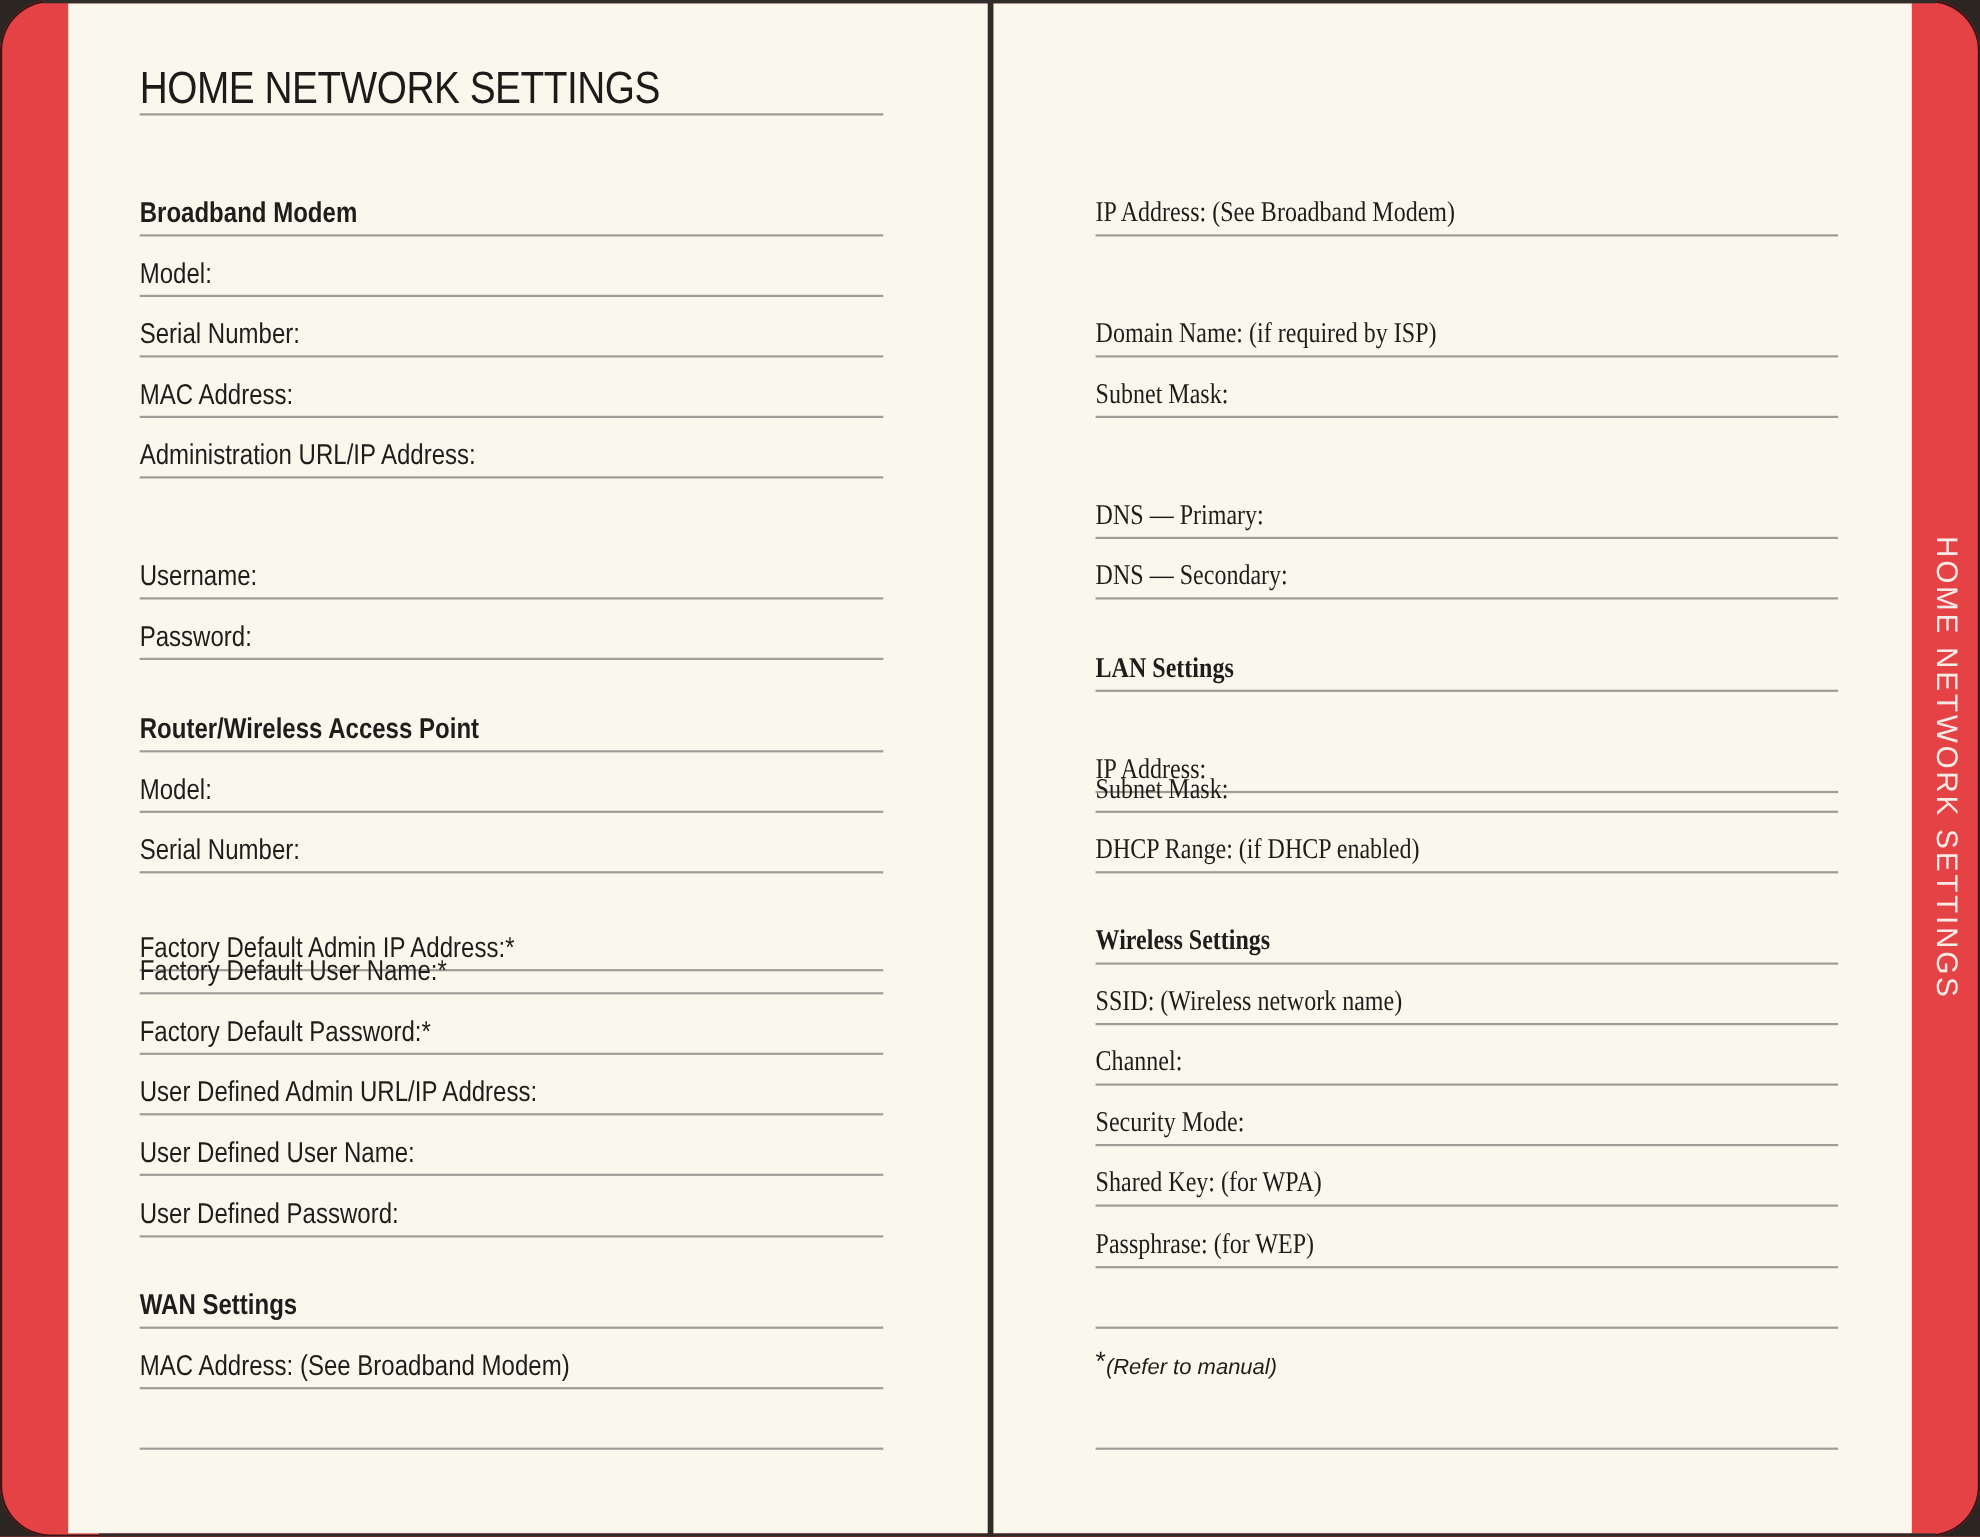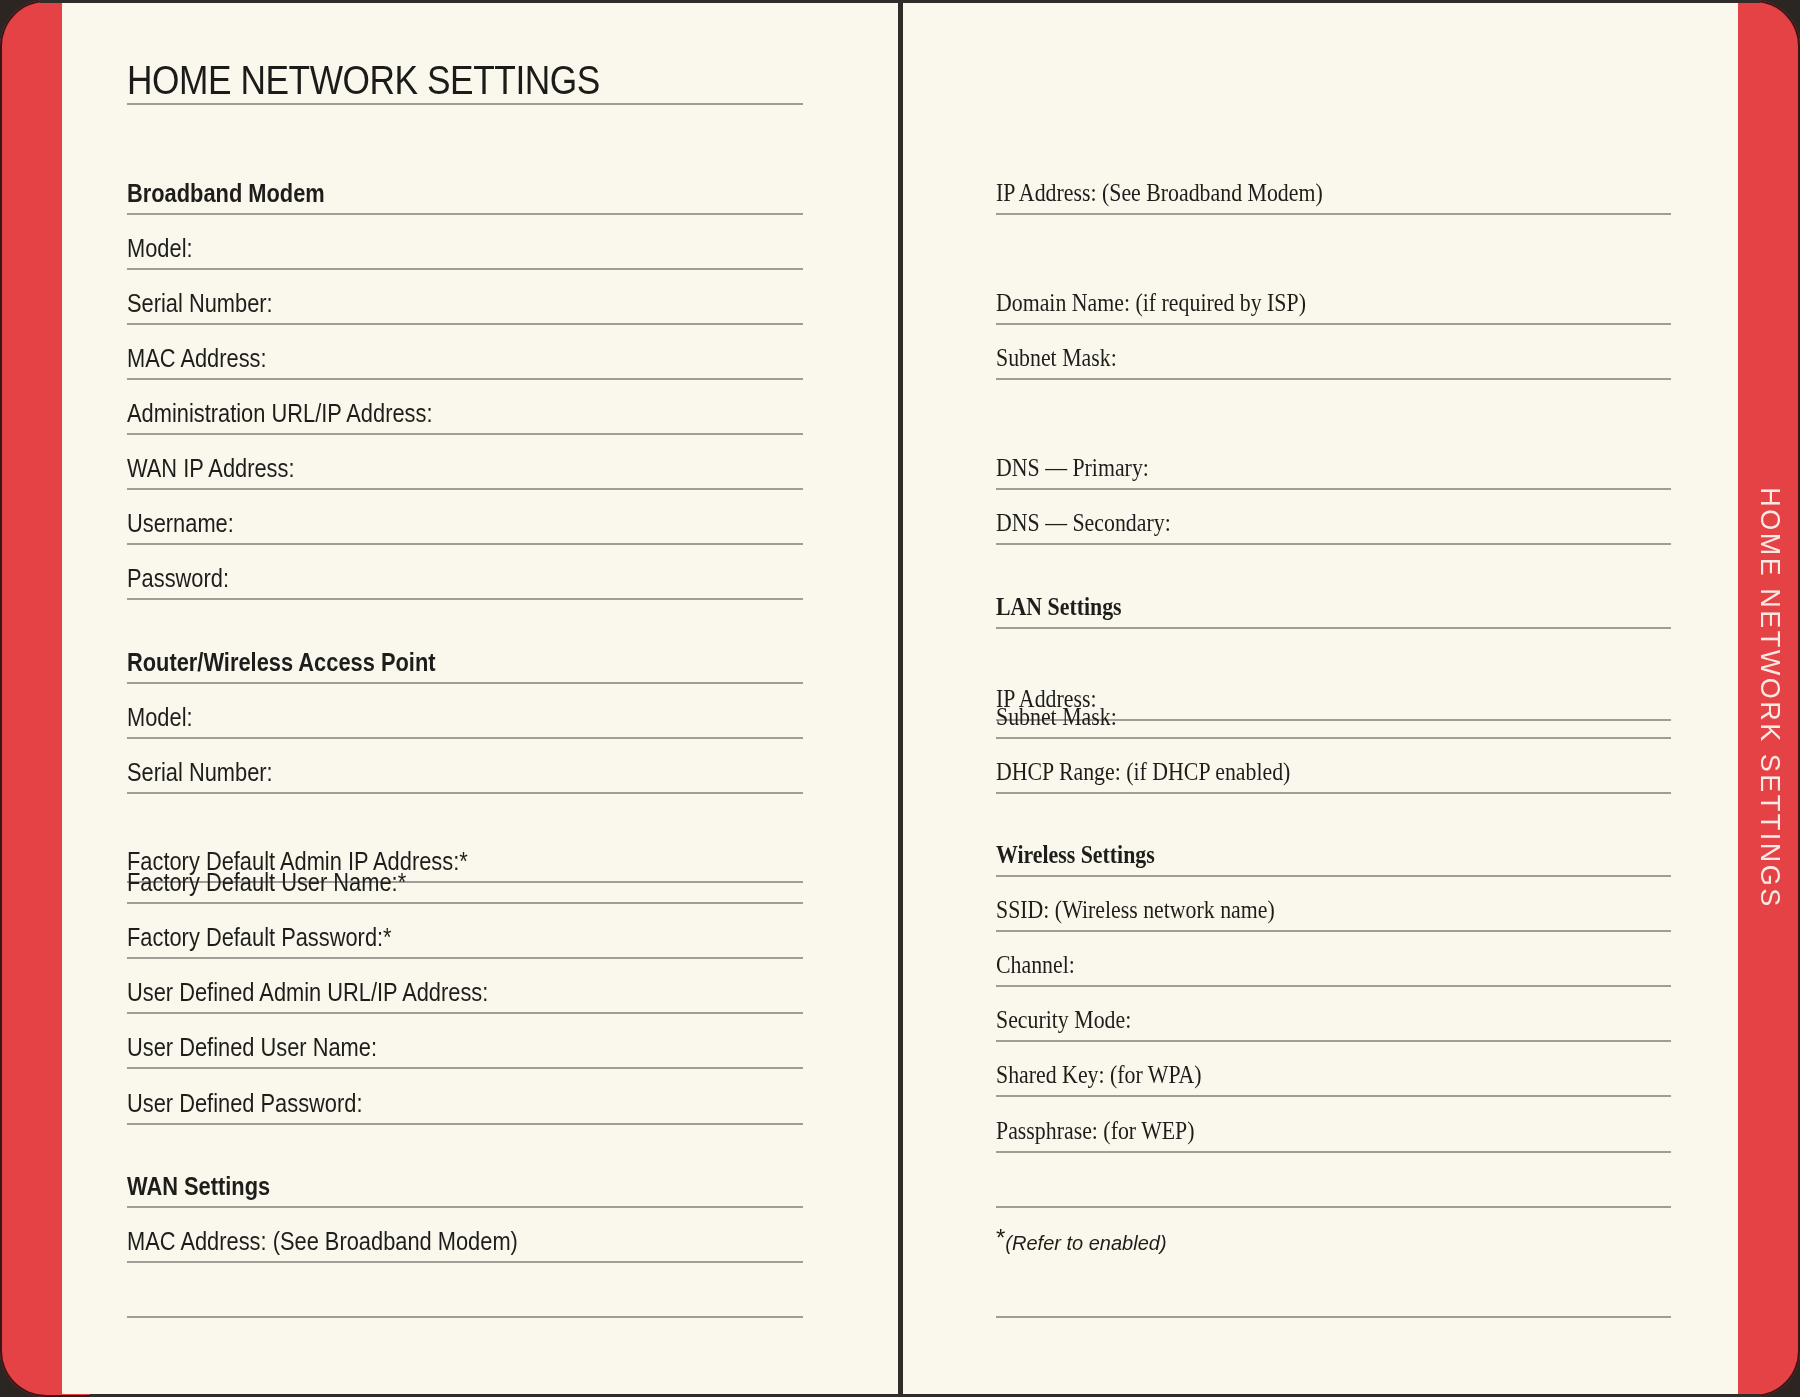--- a/index.html
+++ b/index.html
@@ -74,21 +74,20 @@
 
   <div class="title">
     <span>HOME NETWORK SETTINGS</span>
   </div>
 
   <div class="row col-left head" style="top:173px"><span>Broadband Modem</span></div>
   <div class="row col-left" style="top:228px"><span>Model:</span></div>
   <div class="row col-left" style="top:283px"><span>Serial Number:</span></div>
   <div class="row col-left" style="top:338px"><span>MAC Address:</span></div>
   <div class="row col-left" style="top:393px"><span>Administration URL/IP Address:</span></div>
-  <div class="row col-left" style="top:448px"><span>WAN IP Address:</span></div>
   <div class="row col-left" style="top:503px"><span>Username:</span></div>
   <div class="row col-left" style="top:558px"><span>Password:</span></div>
 
   <div class="row col-left head" style="top:642px"><span>Router/Wireless Access Point</span></div>
   <div class="row col-left" style="top:697px"><span>Model:</span></div>
   <div class="row col-left" style="top:752px"><span>Serial Number:</span></div>
   <div class="row col-left" style="top:841px"><span>Factory Default Admin IP Address:*</span></div>
   <div class="row col-left" style="top:862px"><span>Factory Default User Name:*</span></div>
   <div class="row col-left" style="top:917px"><span>Factory Default Password:*</span></div>
   <div class="row col-left" style="top:972px"><span>User Defined Admin URL/IP Address:</span></div>
@@ -113,15 +112,15 @@
   <div class="row col-right head" style="top:835px"><span>Wireless Settings</span></div>
   <div class="row col-right" style="top:890px"><span>SSID: (Wireless network name)</span></div>
   <div class="row col-right" style="top:945px"><span>Channel:</span></div>
   <div class="row col-right" style="top:1000px"><span>Security Mode:</span></div>
   <div class="row col-right" style="top:1055px"><span>Shared Key: (for WPA)</span></div>
   <div class="row col-right" style="top:1111px"><span>Passphrase: (for WEP)</span></div>
   <div class="row col-right" style="top:1166px"><span></span></div>
   <div class="row col-right" style="top:1276px"><span></span></div>
 
   <div class="footnote">
-    <span class="star">*</span><span>(Refer to enabled)</span>
+    <span class="star">*</span><span>(Refer to manual)</span>
   </div>
 </div>
 
 </body></html>

